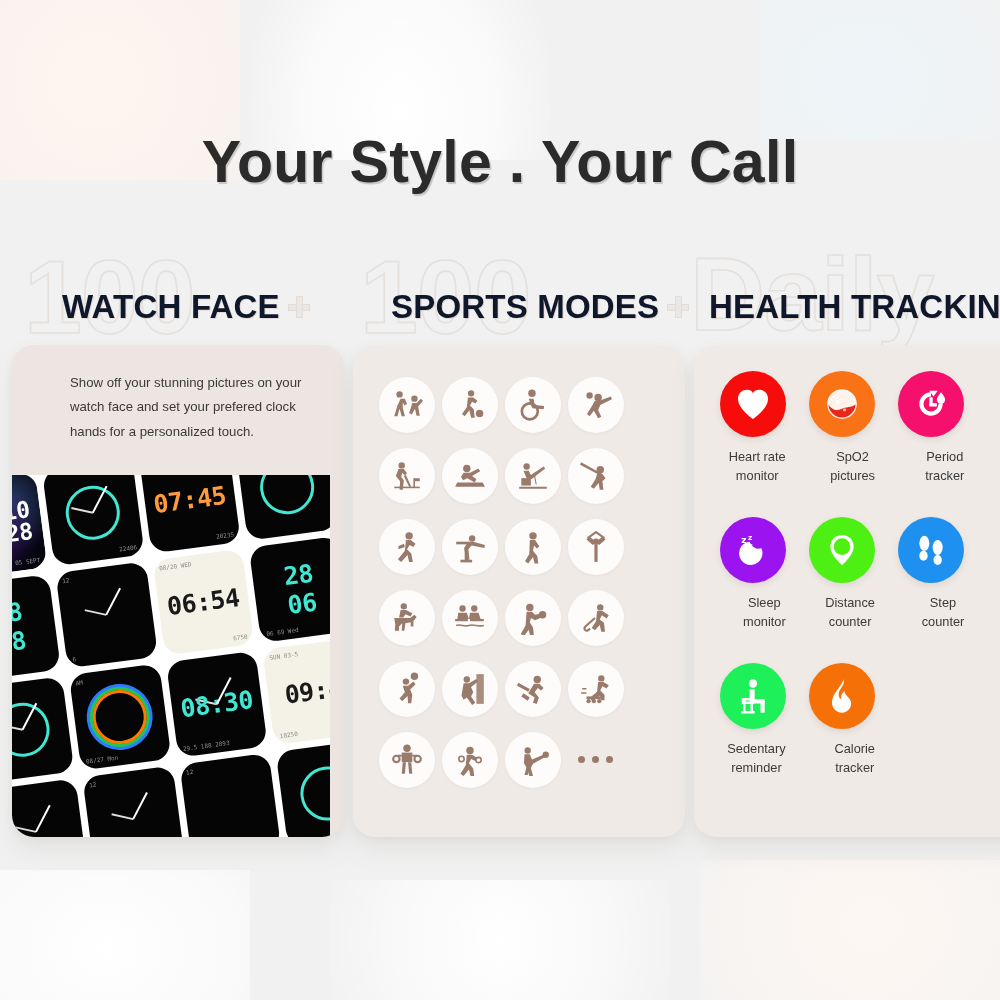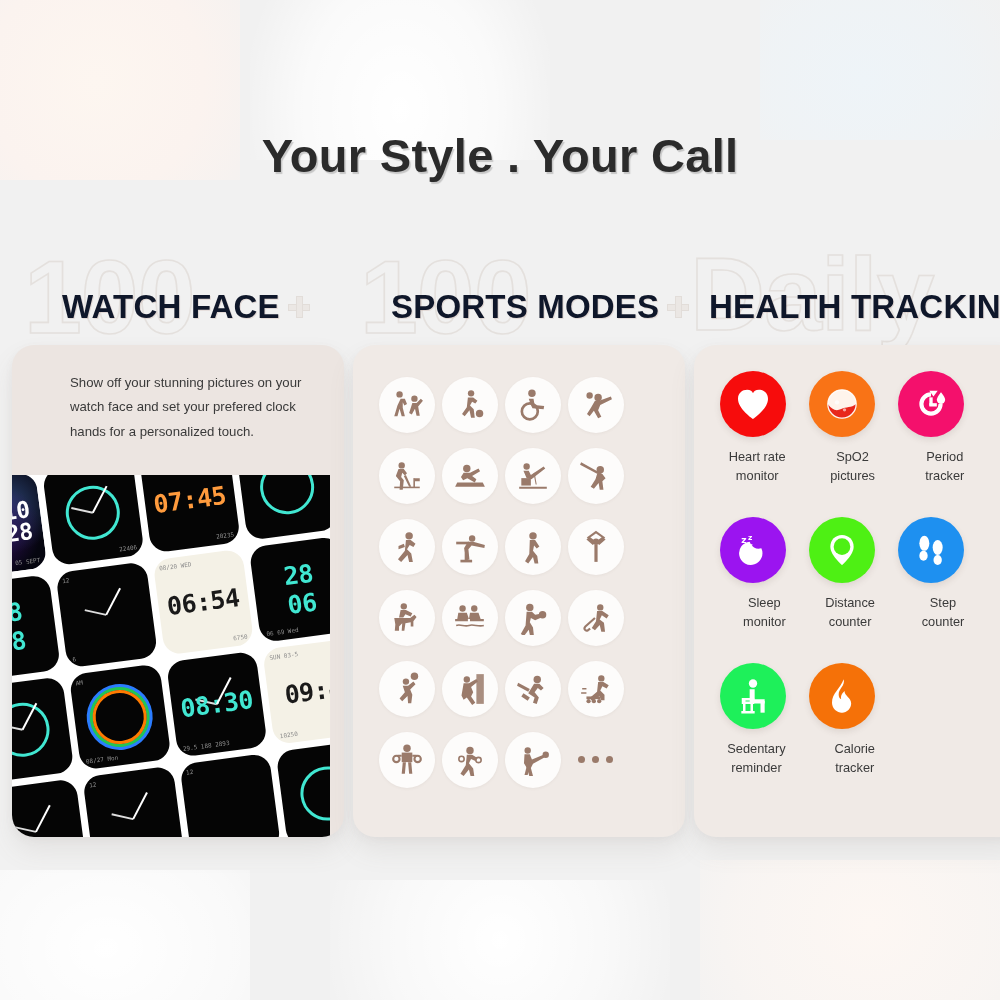--- a/index.html
+++ b/index.html
@@ -46,21 +46,21 @@
     left: 700px; top: 860px; width: 380px; height: 260px;
     background: radial-gradient(ellipse at 45% 25%, #fdf7f3 0%, rgba(253,247,243,0.6) 45%, rgba(241,241,241,0) 78%);
   }
 
   
   .page-title {
     position: absolute;
     left: 0; top: 128px;
     width: 1000px;
     text-align: center;
-    font-size: 47px;
+    font-size: 59px;
     font-weight: bold;
     color: #2b2b2b;
     letter-spacing: 0.3px;
     text-shadow: 1.5px 1.5px 1px rgba(0,0,0,0.18);
   }
 
   
   .watermark {
     position: absolute;
     font-size: 104px;

